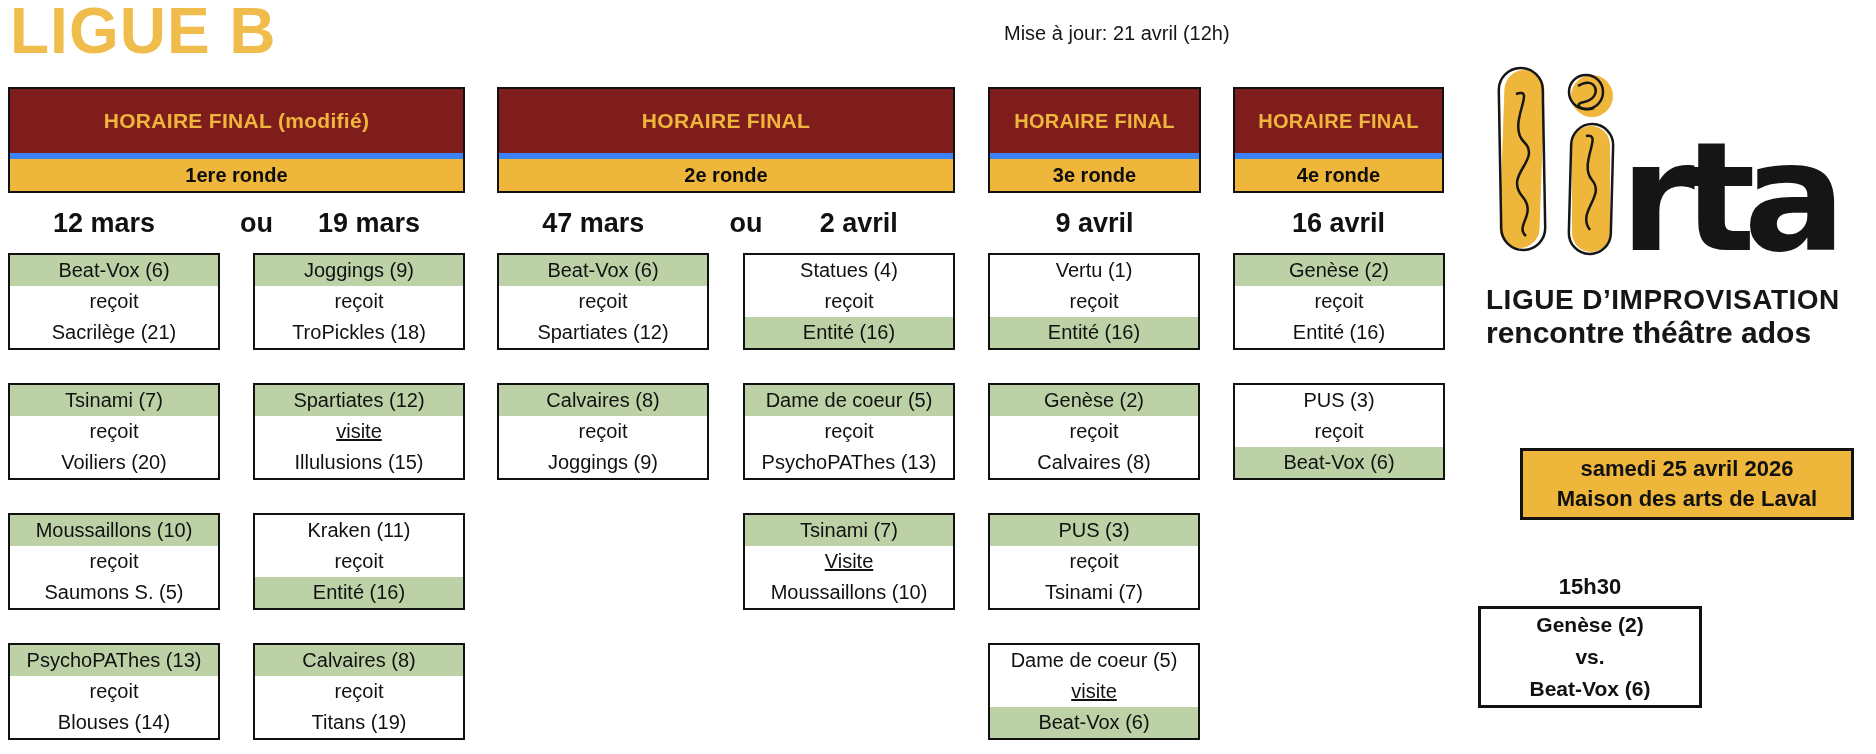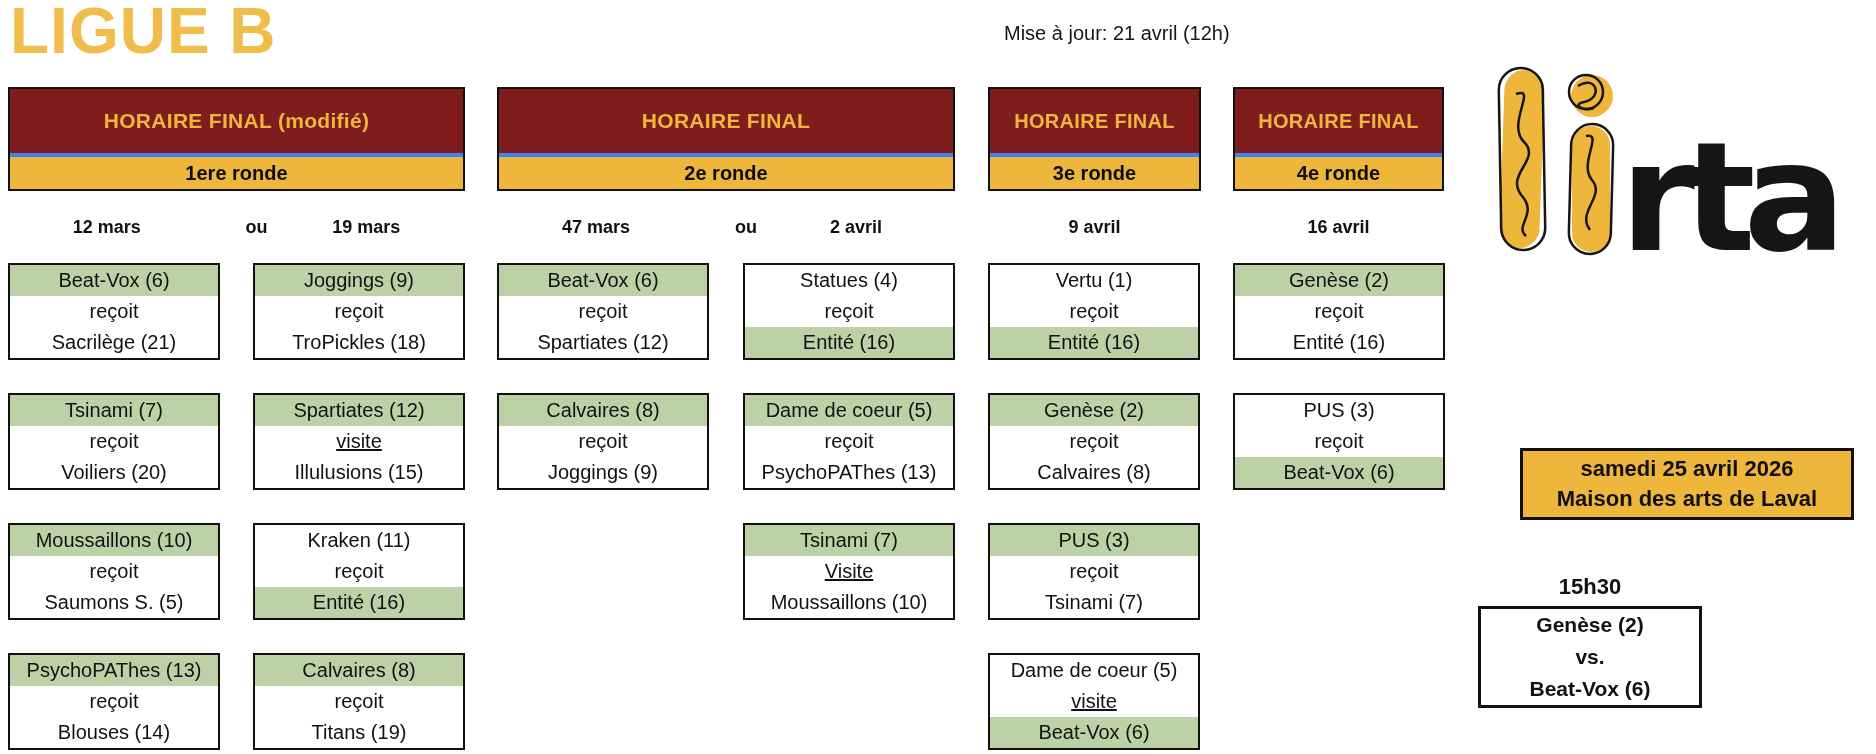--- a/index.html
+++ b/index.html
@@ -14,23 +14,23 @@
   #update-note{left:998px;top:22px;font-size:20px;color:#161616;margin-left:6px;}
   
   .round-col{position:absolute;top:87px;}
   .colhead{border:2px solid #111;}
   .colhead .hdr{
     background:#7f1d1d;color:#EFB63C;height:64px;display:flex;align-items:center;justify-content:center;
     font-weight:700;font-size:21px;letter-spacing:.3px;
   }
   .colhead .ronde{
     background:#EFB63C;color:#0d0d0d;height:32px;display:flex;align-items:center;justify-content:center;
-    font-weight:700;font-size:20px;border-top:4px solid #3b82f6;
-  }
-  .dates{height:72px;display:flex;align-items:center;font-weight:700;font-size:18px;}
+    font-weight:700;font-size:20px;border-top:6px solid #3b82f6;
+  }
+  .dates{height:60px;display:flex;align-items:center;font-weight:700;font-size:27px;}
   .dates .d{width:212px;text-align:center;}
   .dates .ou{flex:1;text-align:center;margin-left:40px;}
   .dates.single{justify-content:center;}
   .subwrap{display:flex;gap:33px;}
   .sub{width:212px;}
   .card{
     border:2px solid #111;background:#fff;margin-bottom:33px;box-sizing:border-box;width:212px;
   }
   .card .line{
     height:31px;display:flex;align-items:center;justify-content:center;
@@ -225,20 +225,24 @@
     <circle cx="106" cy="32" r="21" fill="#EFB63C"></circle>
     <circle cx="100" cy="28" r="17" fill="none" stroke="#161616" stroke-width="2.5"></circle>
     <path d="M92 22 C110 10,118 34,98 38 C86 40,96 48,108 44" fill="none" stroke="#161616" stroke-width="2.5"></path>
 
     <rect x="86" y="62" width="38" height="126" rx="19" fill="#EFB63C"></rect>
     <rect x="84" y="60" width="42" height="130" rx="21" fill="none" stroke="#161616" stroke-width="2.5" transform="rotate(1.5 105 125)"></rect>
     <path d="M100 72 C118 68,92 100,106 116 C120 132,90 148,104 166" fill="none" stroke="#161616" stroke-width="2.5"></path>
 
     <text x="134" y="186" font-family="'DejaVu Sans', sans-serif" font-weight="bold" font-size="152" letter-spacing="-12" fill="#151515">rta</text>
   </svg>
+  <div id="logo-taglines">
+    <div id="logo-tagline-1">LIGUE D’IMPROVISATION</div>
+    <div id="logo-tagline-2">rencontre théâtre ados</div>
+  </div>
 </div>
 
 <div class="abs" id="event-box">
   <div>samedi 25 avril 2026</div>
   <div>Maison des arts de Laval</div>
 </div>
 
 <div class="abs" id="final-time">15h30</div>
 <div class="abs" id="final-box">
   <div class="fline">Genèse (2)</div>

